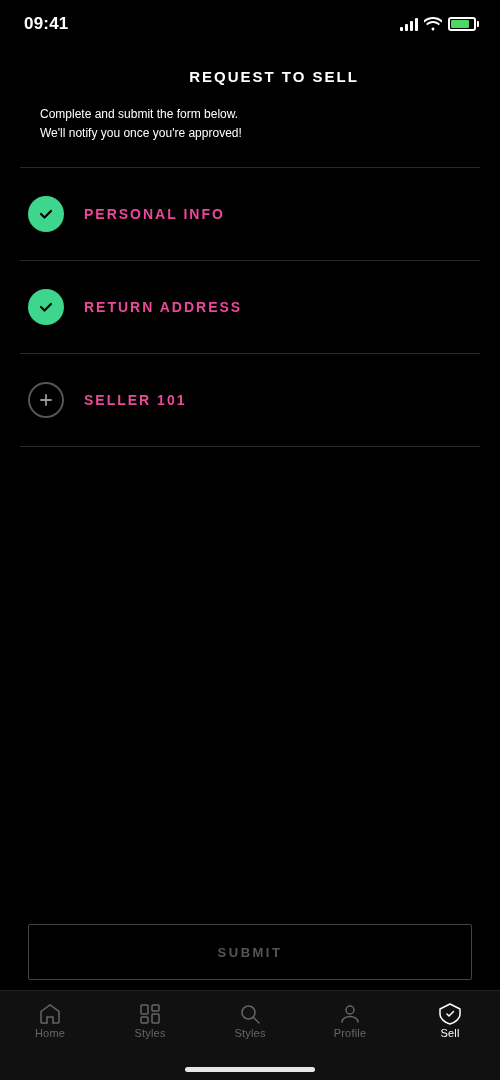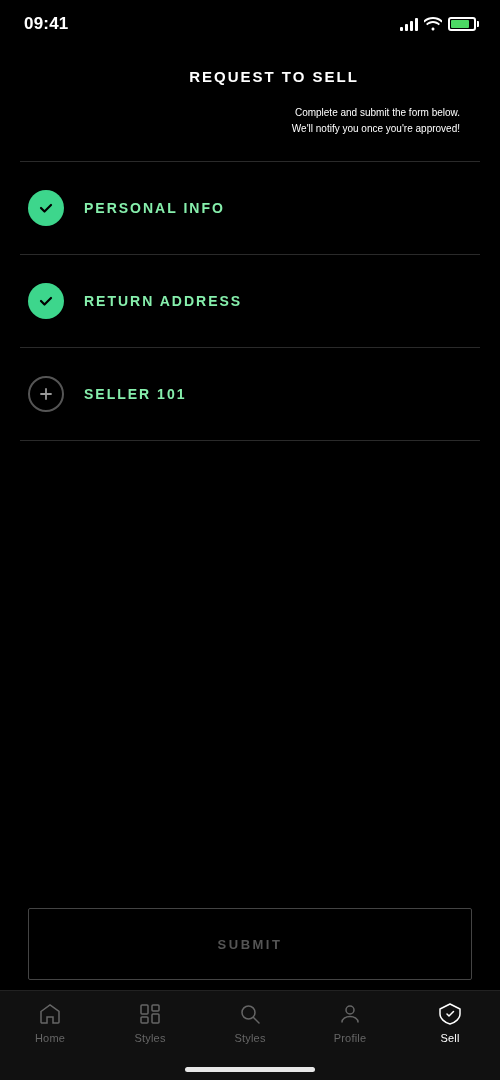--- a/index.html
+++ b/index.html
@@ -92,22 +92,22 @@
       font-size: 15px;
       font-weight: 600;
       letter-spacing: 2px;
       color: #fff;
       padding: 24px 0 20px;
       text-transform: uppercase;
       margin-left: 48px;
     }
 
     .page-subtitle {
-      text-align: right;
-      font-size: 10px;
+      text-align: left;
+      font-size: 12px;
       color: #fff;
       line-height: 1.6;
       padding: 0 40px 24px;
       font-weight: 300;
     }
 
     .divider {
       height: 1px;
       background: #2a2a2a;
       margin: 0 20px;
@@ -150,35 +150,35 @@
     .plus-circle svg {
       width: 16px;
       height: 16px;
     }
 
     .section-label {
       font-size: 14px;
       font-weight: 600;
       letter-spacing: 2px;
       text-transform: uppercase;
-      color: #86efac;
+      color: #ec4899;
     }
 
     
     .submit-area {
       position: absolute;
       bottom: 100px;
       left: 0;
       right: 0;
       padding: 0 28px;
     }
 
     .submit-btn {
       width: 100%;
-      height: 72px;
+      height: 56px;
       border: 1px solid #444;
       background: transparent;
       color: #555;
       font-size: 13px;
       font-weight: 600;
       letter-spacing: 2.5px;
       text-transform: uppercase;
       cursor: pointer;
       border-radius: 2px;
     }
@@ -195,21 +195,20 @@
       display: flex;
       align-items: flex-start;
       padding-top: 10px;
     }
 
     .nav-item {
       flex: 1;
       display: flex;
       flex-direction: column;
       align-items: center;
-      gap: 5px;
       cursor: pointer;
     }
 
     .nav-icon {
       width: 26px;
       height: 26px;
       display: flex;
       align-items: center;
       justify-content: center;
     }

